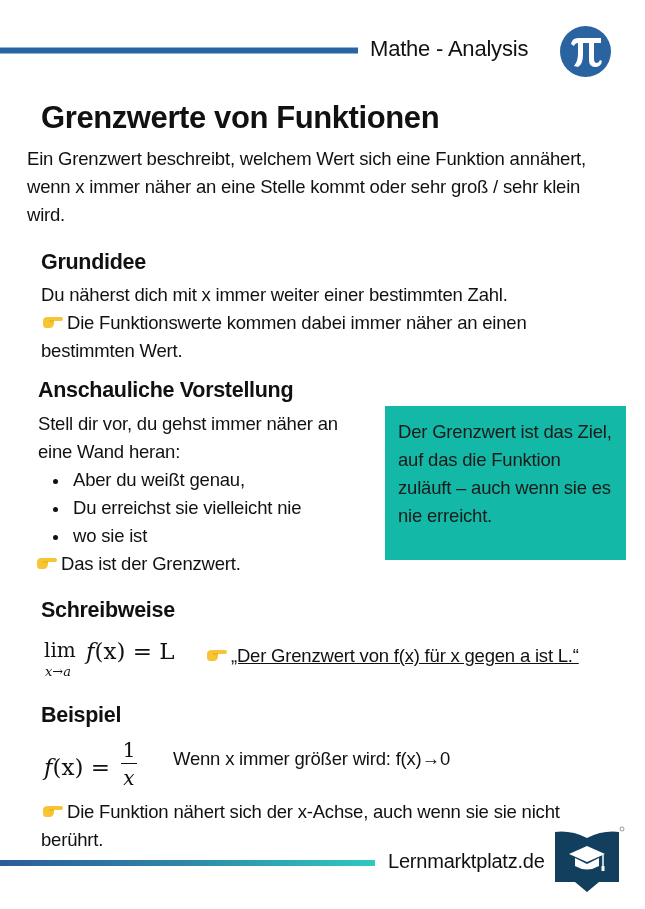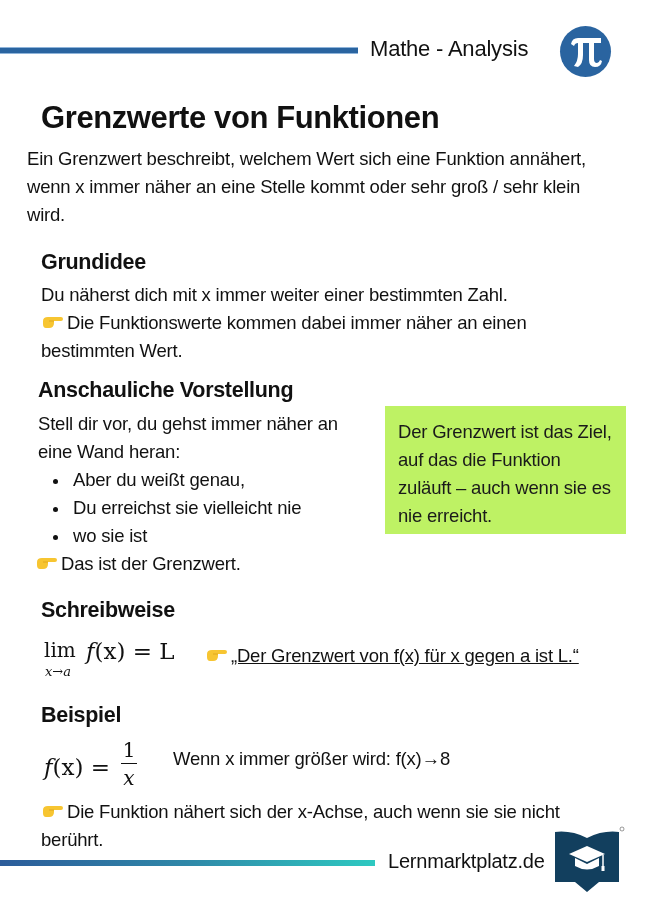--- a/index.html
+++ b/index.html
@@ -66,22 +66,22 @@
     .ansch ul { list-style: none; margin: 0; padding: 0; }
     .ansch li { position: relative; padding-left: 35px; }
     .ansch li::before {
       content: "";
       position: absolute; left: 15px; top: 13px;
       width: 5px; height: 5px; border-radius: 50%;
       background: #111;
     }
 
     .callout {
-      left: 385px; top: 406px; width: 241px; height: 128px;
-      background: #bef264;
+      left: 385px; top: 406px; width: 241px; height: 154px;
+      background: #14b8a6;
       padding: 12px 12px 0 13px;
       font-size: 18.5px; line-height: 28px;
       letter-spacing: -0.2px;
       color: #1a1a1a;
     }
 
     .h-schreib { left: 41px; top: 598px; }
     .math {
       font-family: "DejaVu Serif", "Liberation Serif", serif;
       font-style: italic;
@@ -189,21 +189,21 @@
 
 <div class="abs h2 h-beispiel">Beispiel</div>
 <div class="abs math frac-block">
   <span class="fx"><span>f</span><span class="up">(x) =</span></span>
   <span class="frac">
     <span class="num">1</span>
     <span class="bar"></span>
     <span class="den">x</span>
   </span>
 </div>
-<div class="abs para beispiel-text">Wenn x immer größer wird: f(x)→8</div>
+<div class="abs para beispiel-text">Wenn x immer größer wird: f(x)→0</div>
 <div class="abs para beispiel-note">
   <svg class="pointer" viewBox="0 0 22 16">
     <path d="M2 7 Q2 3 7 3 L20 3 Q22 3 22 5 Q22 7 20 7 L13 7 L13 9 Q13 14 8 14 L5 14 Q2 14 2 10 Z" fill="#f7c531"></path>
     <path d="M8 7 L13 7" stroke="#e0a820" stroke-width="1"></path>
   </svg><span>Die Funktion nähert sich der x-Achse, auch wenn sie sie nicht berührt.</span>
 </div>
 
 <div class="abs bottom-bar"></div>
 <div class="abs brand">Lernmarktplatz.de</div>
 <svg class="abs brand-logo" viewBox="0 0 72 68">

